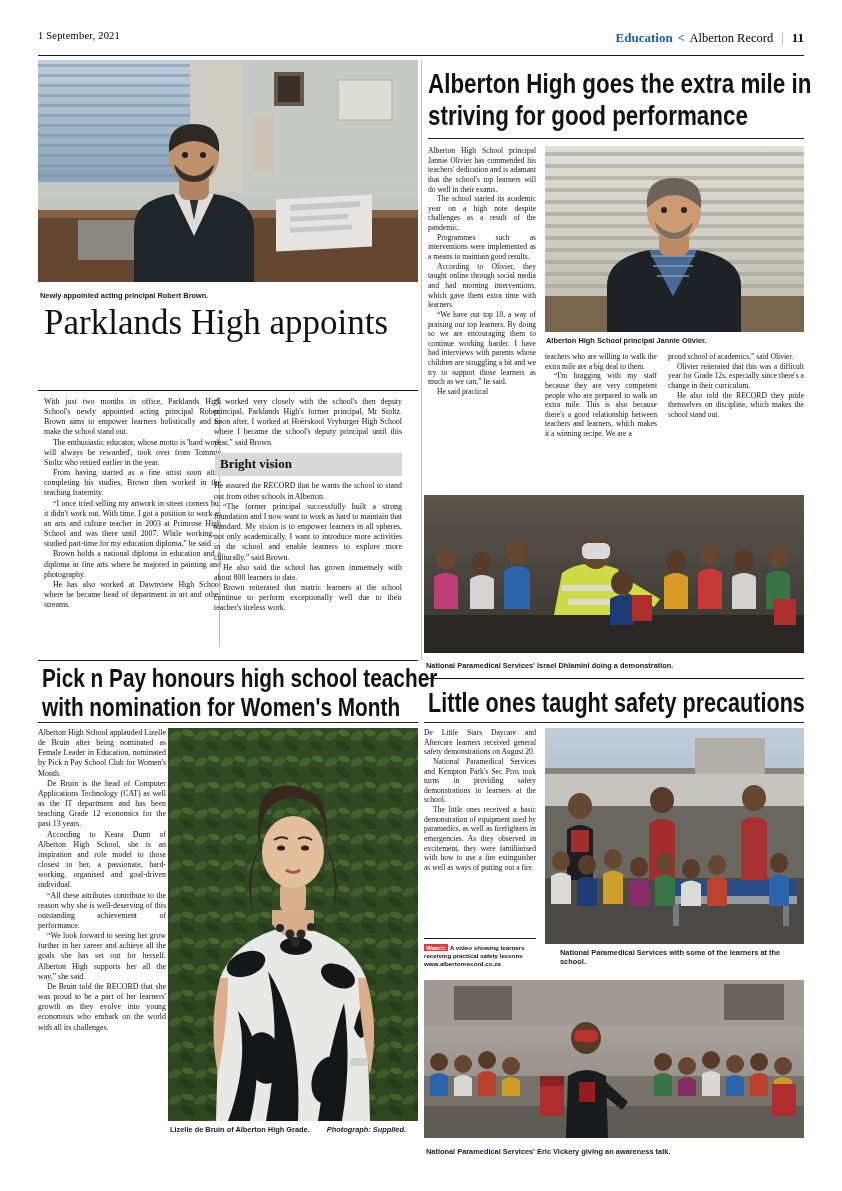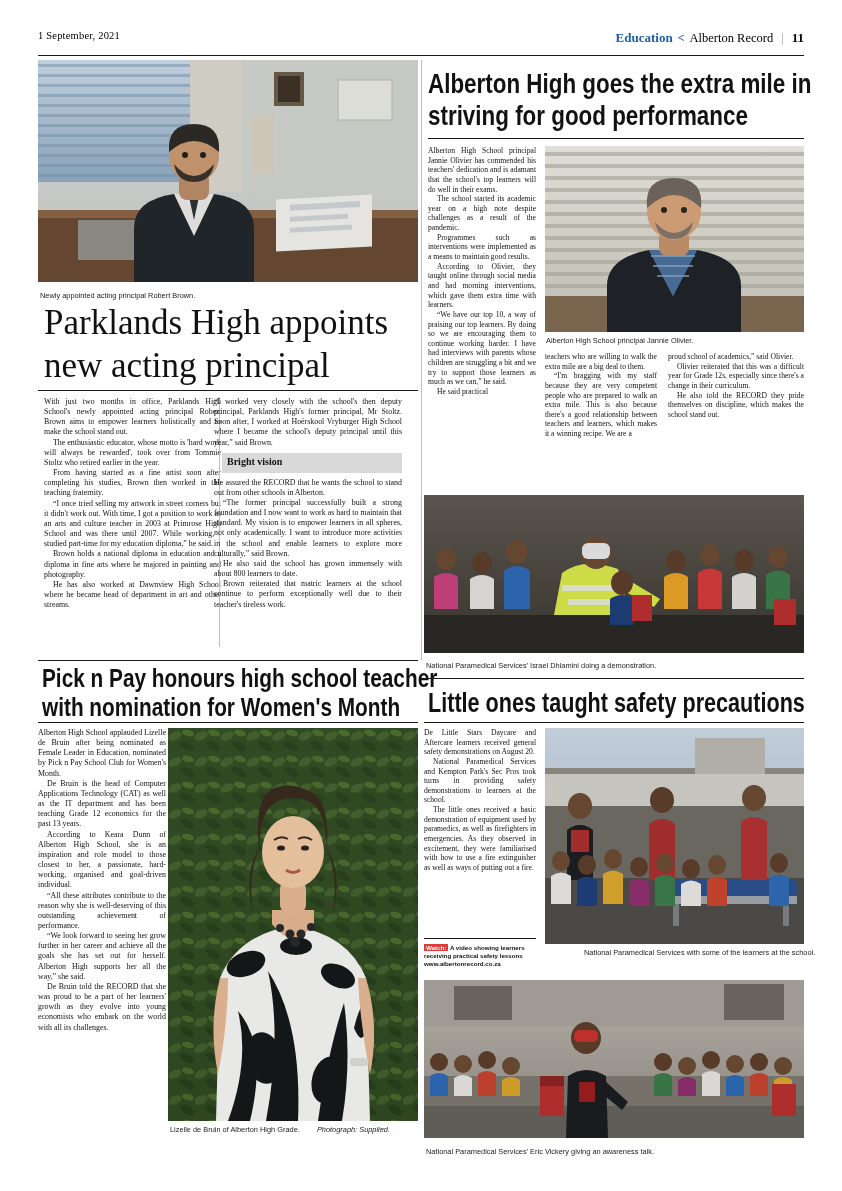--- a/index.html
+++ b/index.html
@@ -25,21 +25,21 @@
   .mast-section { color:#1d5fa8; font-weight:bold; font-size:13px; }
   .mast-lt { color:#1d5fa8; font-weight:bold; font-size:12px; }
   .mast-paper { font-size:12.5px; }
   .mast-sep { color:#9aa0a6; font-weight:300; padding:0 3px; }
   .mast-page { font-weight:bold; font-size:13px; }
 
   
   .photo { position:absolute; overflow:hidden; background:#cfd4d8; }
   .caption {
     position:absolute; font-family:"Liberation Sans", sans-serif;
-    font-size:7.4px; color:#1b1b1b; line-height:1.28;
+    font-size:7.4px; color:#1b1b1b; line-height:1.28;font-weight:bold;
   }
   .caption .ital { font-style:italic;margin-left:15px; }
 
   
   .headline {
     position:absolute;
     font-family:"Liberation Sans Narrow","Liberation Sans", sans-serif;
     font-weight:bold; color:#111; line-height:1.0;
     transform: scaleX(0.80); transform-origin: left top;
     white-space: nowrap;
@@ -60,21 +60,21 @@
     color:#111;
     -webkit-hyphens:auto; hyphens:auto;
   }
   .col p { margin:0; text-indent:9px; }
   .col p.first { text-indent:0; }
 
   .col-sm { font-size:7.6px; line-height:1.27; }
 
   .subhead {
     background:#d9d9d9; font-family:"Liberation Serif", serif;
-    font-weight:bold; font-size:10px; padding:3.5px 5px; margin:5px 0 5px 8px;
+    font-weight:bold; font-size:13px; padding:3.5px 5px; margin:5px 0 5px 1px;
   }
 
   .rule-h { position:absolute; background:#1a1a1a; }
   .rule-v { position:absolute; background:#bdbdbd; width:0.7px; }
 
   .watchbox {
     position:absolute; font-family:"Liberation Sans", sans-serif;
     font-size:6.2px; line-height:1.3; font-weight:bold; color:#111;
   }
   .watchtag { background:#e03a3a; color:#fff; padding:0 2px; font-size:6.2px; }
@@ -148,21 +148,20 @@
         <path d="M136 104 q20 24 40 0 q-3 18 -20 18 q-17 0 -20 -18 z" fill="#3a332d"></path>
         <circle cx="147" cy="95" r="3" fill="#23201d"></circle>
           <circle cx="165" cy="95" r="3" fill="#23201d"></circle>
       </g>
       <rect x="0" y="0" width="380" height="222" fill="#000" opacity=".04"></rect>
     </svg>
   </div>
   <div class="caption" style="left:40px; top:291px; width:380px;">Newly appointed acting principal Robert Brown.</div>
 
   <div class="headline-serif" style="left:44px; top:305px; width:380px; font-size:35px;">Parklands High appoints</div>
-  <div class="headline-serif" style="left:44px; top:348px; width:380px; font-size:35px;">new acting principal</div>
 
   <div class="rule-h" style="left:38px; top:390px; width:380px; height:0.8px;"></div>
 
   <div class="col" style="left:44px; top:397px; width:177px;">
     <p class="first">With just two months in office, Parklands High School's newly appointed acting principal Robert Brown aims to empower learners holistically and to make the school stand out.</p>
     <p>The enthusiastic educator, whose motto is 'hard work will always be rewarded', took over from Tommie Stoltz who retired earlier in the year.</p>
     <p>From having started as a fine artist soon after completing his studies, Brown then worked in the teaching fraternity.</p>
     <p>“I once tried selling my artwork in street corners but it didn't work out. With time, I got a position to work as an arts and culture teacher in 2003 at Primrose High School and was there until 2007. While working, I studied part-time for my education diploma,” he said.</p>
     <p>Brown holds a national diploma in education and a diploma in fine arts where he majored in painting and photography.</p>
     <p>He has also worked at Dawnview High School where he became head of department in art and other streams.</p>
@@ -484,21 +483,21 @@
             <path d="M0 50 L0 24 Q10 17 20 24 L20 50 Z" fill="#c7452f"></path>
           </g>
         <g transform="translate(224,126)">
             <ellipse cx="10" cy="9" rx="9" ry="10" fill="#5c3f2b"></ellipse>
             <path d="M0 52 L0 24 Q10 17 20 24 L20 52 Z" fill="#2f6ab5"></path>
           </g>
       </g>
       <rect width="259" height="216" fill="#000" opacity=".04"></rect>
     </svg>
   </div>
-  <div class="caption" style="left:562px; top:948px; width:258px;padding-left:22px;">National Paramedical Services with some of the learners at the school.</div>
+  <div class="caption" style="left:538px; top:948px; width:258px;padding-left:22px;">National Paramedical Services with some of the learners at the school.</div>
 
   <div class="photo" style="left:424px; top:980px; width:380px; height:158px;">
     <svg width="380" height="158" viewBox="0 0 380 158" preserveAspectRatio="none">
       <defs>
         <linearGradient id="wall3" x1="0" y1="0" x2="0" y2="1">
           <stop offset="0" stop-color="#bdb9b0"></stop>
             <stop offset="1" stop-color="#8f8b83"></stop>
         </linearGradient>
       </defs>
       <rect width="380" height="158" fill="url(#wall3)"></rect>

